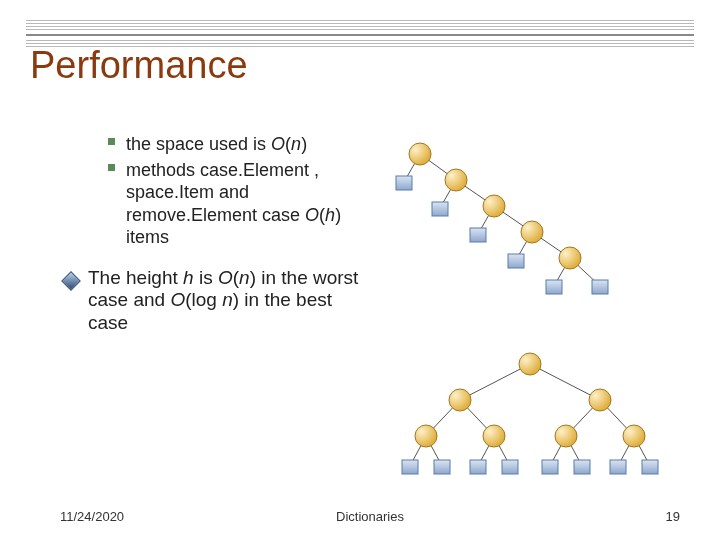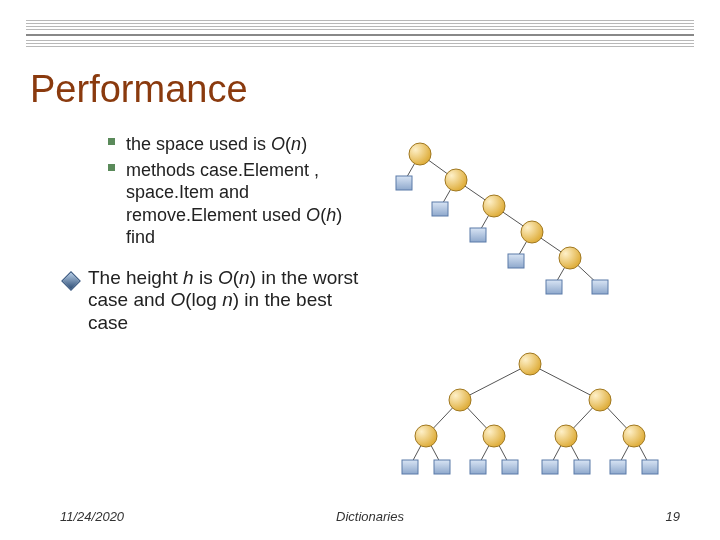--- a/index.html
+++ b/index.html
@@ -25,21 +25,21 @@
     margin-bottom: 2px;
   }
   .rule-line.thick {
     height: 2px;
     background: #888;
     margin-top: 4px;
     margin-bottom: 4px;
   }
   .title {
     position: absolute;
-    top: 68px;
+    top: 44px;
     left: 30px;
     font-family: "Comic Sans MS", cursive, sans-serif;
     font-size: 38px;
     color: #8a3a0e;
   }
   .content {
     position: absolute;
     top: 130px;
     left: 60px;
     width: 300px;
@@ -85,21 +85,20 @@
   .foot {
     position: absolute;
     bottom: 16px;
     left: 60px;
     right: 40px;
     font-family: Tahoma, Verdana, sans-serif;
     font-size: 13px;
     color: #333;
     display: flex;
     justify-content: space-between;
-    font-style: italic;
   }
   .foot .center { position: absolute; left: 50%; transform: translateX(-50%); }
   .diagrams {
     position: absolute;
     top: 140px;
     left: 390px;
     width: 300px;
     height: 340px;
   }
   svg { overflow: visible; }
@@ -123,21 +122,21 @@
 <div class="content">
 
 
   <div class="sub">
     <span class="sq"></span>
     <span>the space used is </span><span class="it">O</span><span>(</span><span class="it">n</span><span>)</span>
   </div>
 
   <div class="sub">
     <span class="sq"></span>
-    <span>methods </span><span>case.Element</span><span> , </span><span>space.Item</span><span> and </span><span>remove.Element</span><span> used </span><span class="it">O</span><span>(</span><span class="it">h</span><span>)</span><span> find</span>
+    <span>methods </span><span>case.Element</span><span> , </span><span>space.Item</span><span> and </span><span>remove.Element</span><span> case </span><span class="it">O</span><span>(</span><span class="it">h</span><span>)</span><span> items</span>
   </div>
 
   <div class="b1" style="margin-top:18px">
     <span class="bullet-dia"><span class="dia"></span></span>
     <span>The height </span><span class="it">h</span><span> is </span><span class="it">O</span><span>(</span><span class="it">n</span><span>)</span><span> in the worst case and </span><span class="it">O</span><span>(</span><span>log </span><span class="it">n</span><span>)</span><span> in the best case</span>
   </div>
 
 </div>
 
 <div class="diagrams">

